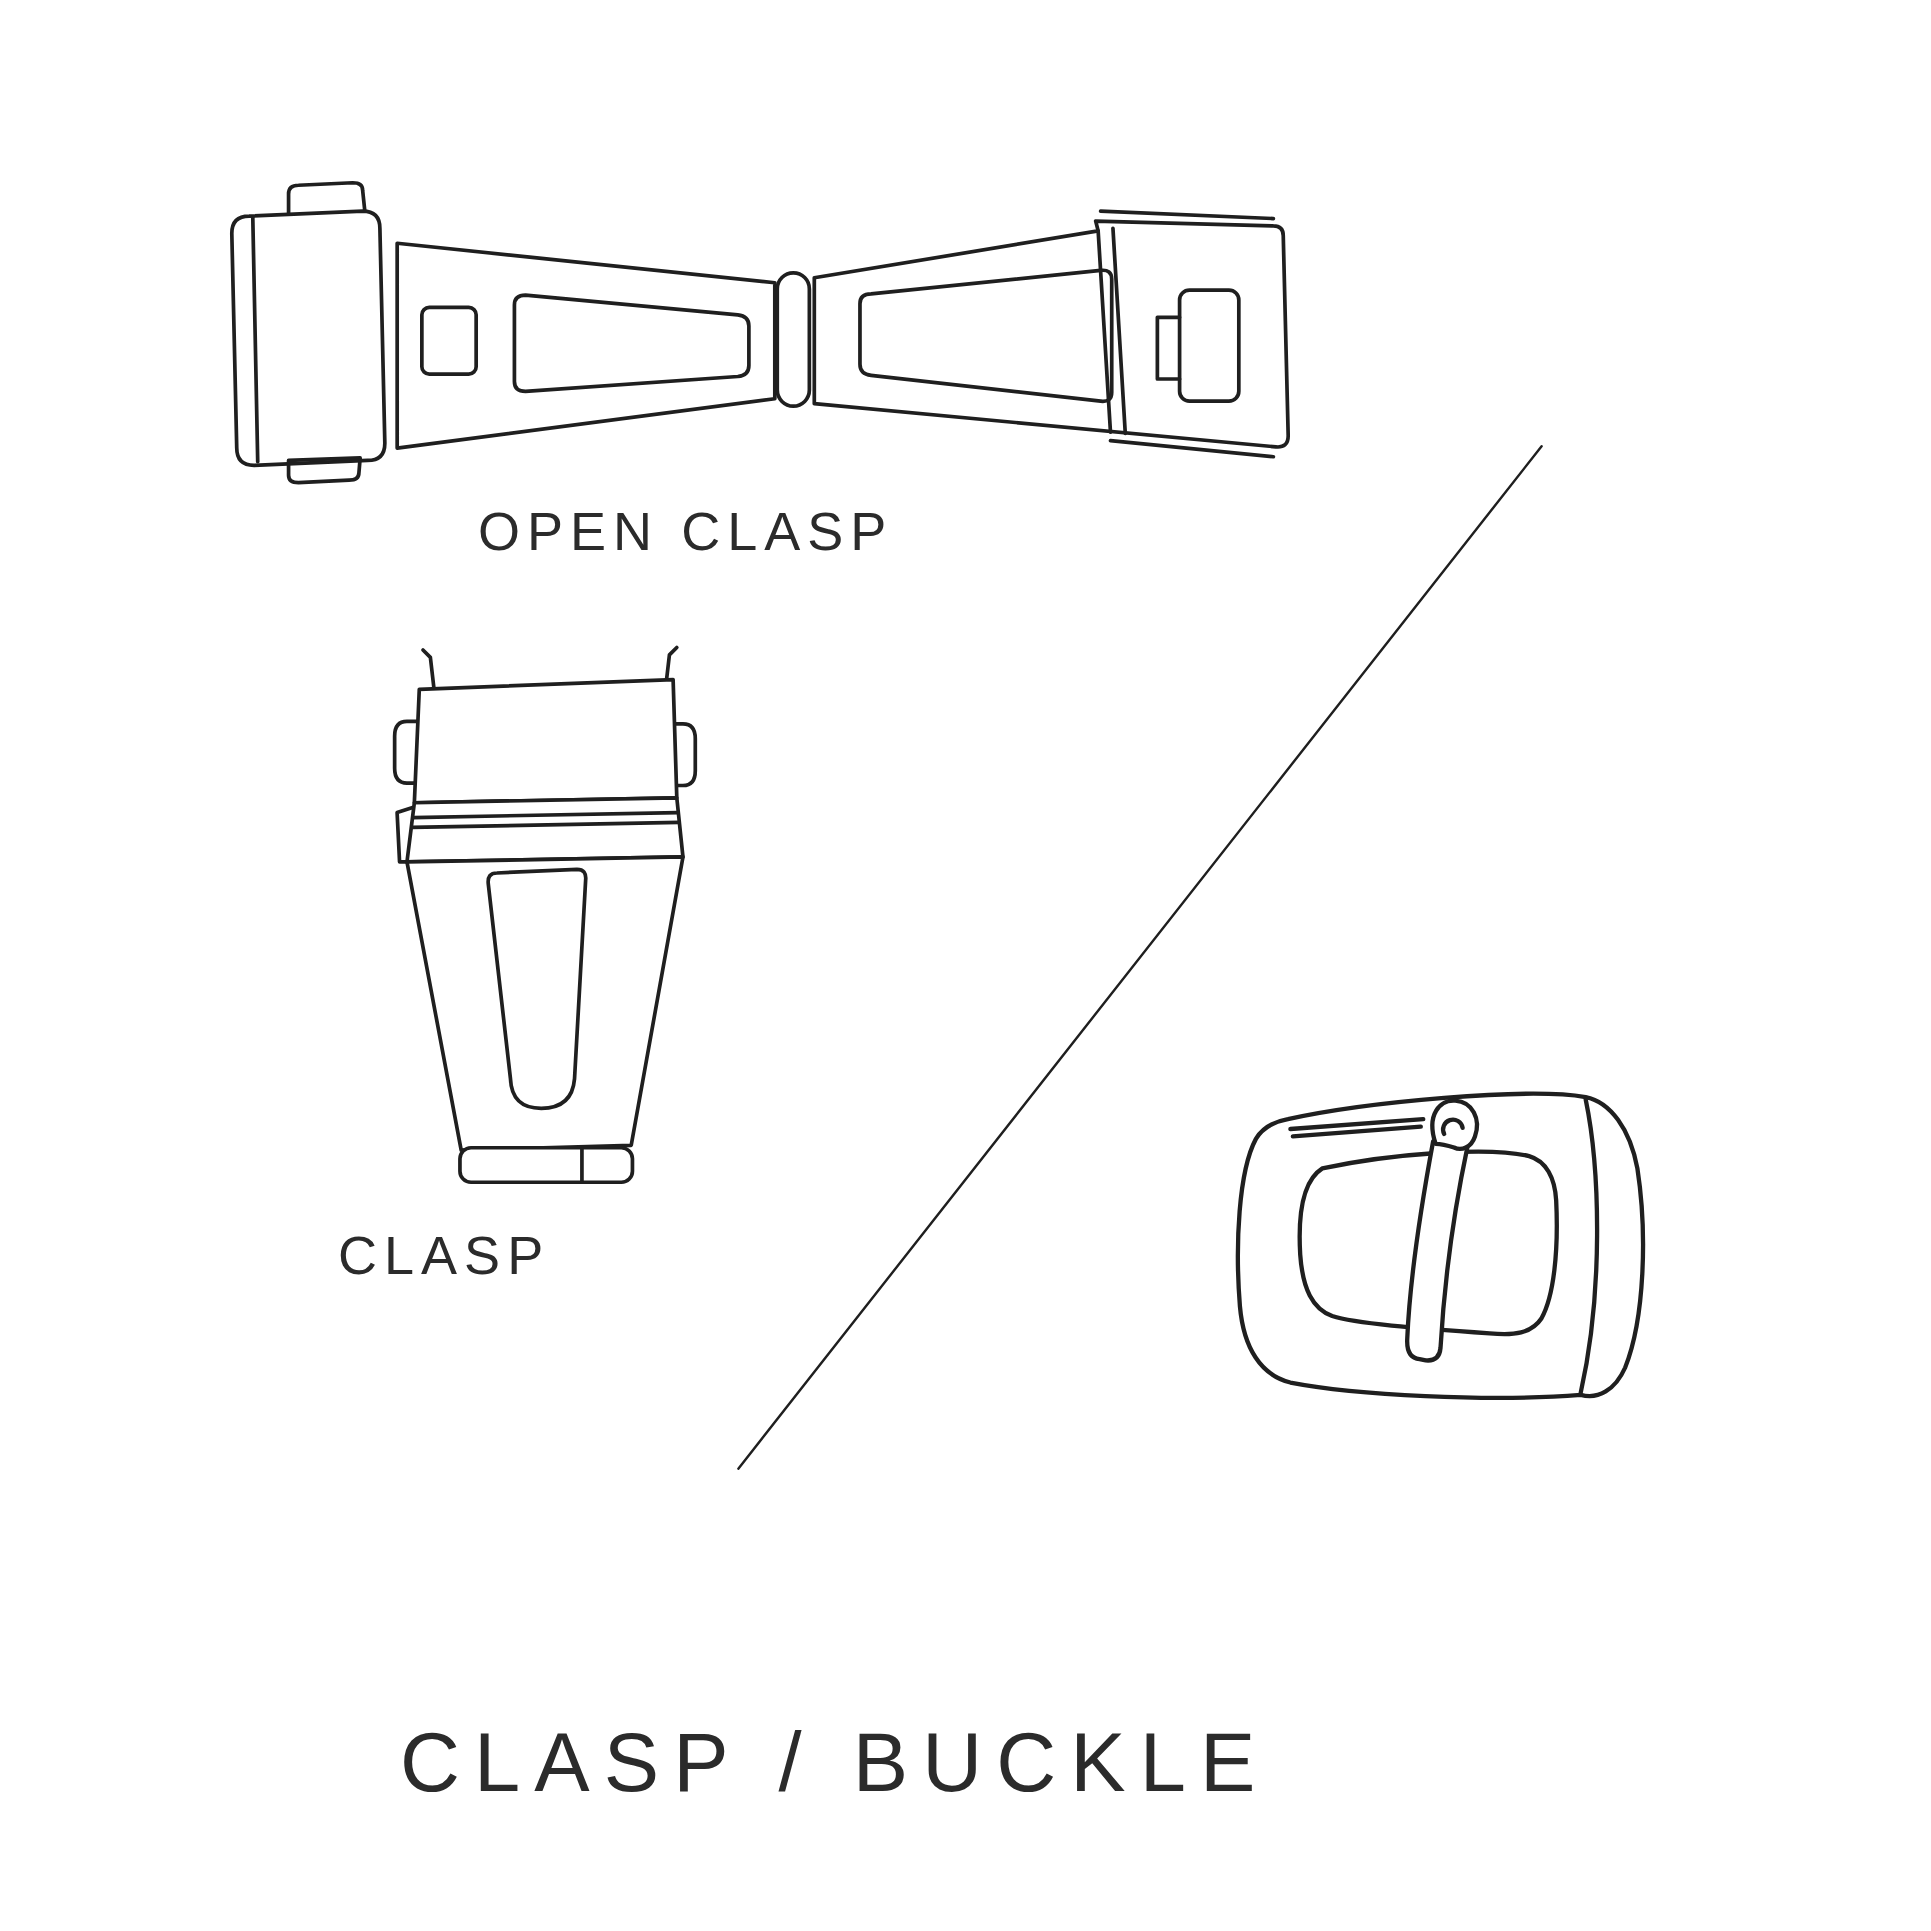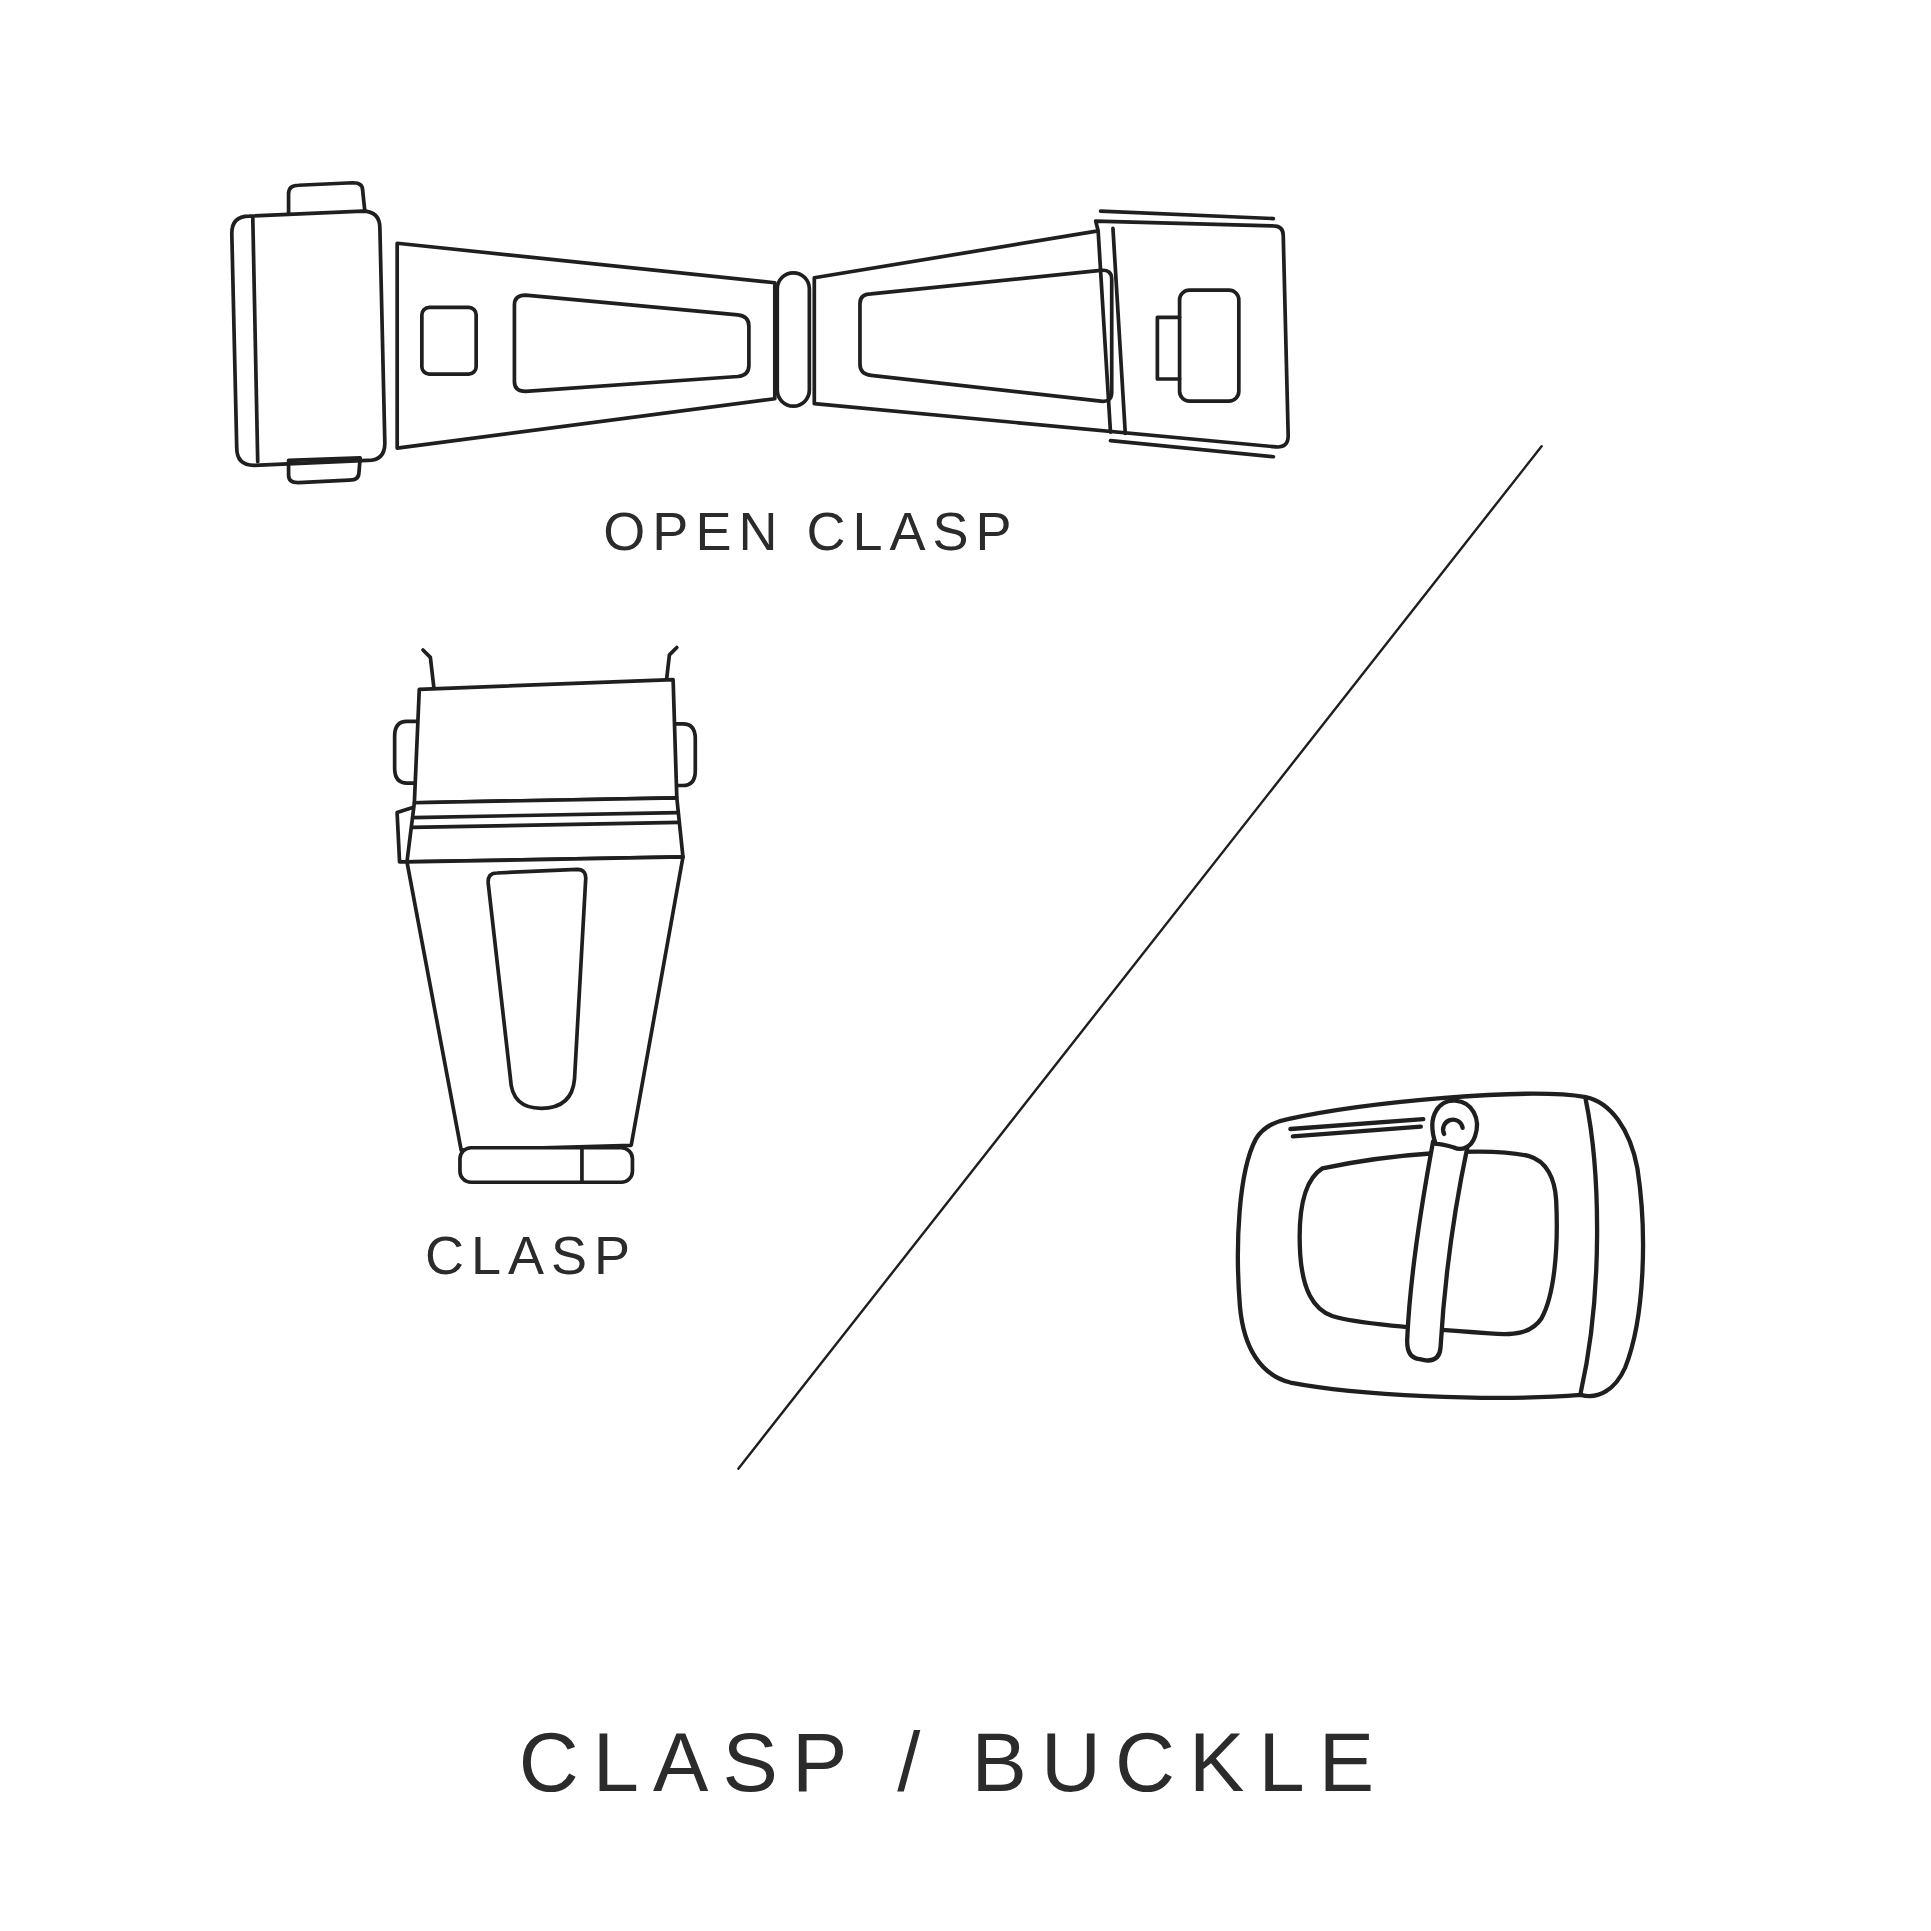--- a/index.html
+++ b/index.html
@@ -3,21 +3,21 @@
 <meta charset="utf-8">
 <style>
   html,body{margin:0;padding:0;background:#fff}
   #canvas{
     position:relative;width:1931px;height:1931px;
     background:var(--bg,#ffffff);overflow:hidden;
     font-family:"Liberation Sans",sans-serif;
   }
   .art{position:absolute}
   .label{
-    position:absolute;text-align:center;line-height:1;white-space:nowrap;
+    position:absolute;text-align:left;line-height:1;white-space:nowrap;
     color:var(--text,#2b2b2b);font-weight:400;
   }
   .label-small{font-size:54px;letter-spacing:0.13em}
   .label-title{font-size:83px;letter-spacing:0.17em;color:var(--text,#1f1f1f)}
   .ln,.ln2,.lnThin{fill:none;stroke:var(--line,#1f1f1f);stroke-linecap:round;stroke-linejoin:round}
   .ln{stroke-width:3}
   .ln2{stroke-width:3.5}
   .lnThin{stroke-width:2.5}
   .fw{fill:#ffffff}
 </style>
@@ -79,16 +79,16 @@
     <path class="ln2 fw" d="M56,38 C120,24 250,12 298,20 C318,24 334,46 340,78 C348,130 346,200 330,240 C322,258 308,266 294,262 C220,268 110,262 58,252 C34,246 20,224 17,190 C13,140 16,80 30,54 C36,44 45,40 56,38 Z"></path>
     <path class="ln2" d="M298,22 C310,80 312,180 294,260"></path>
     <path class="ln2" d="M84,78 C140,66 220,60 252,68 C266,72 273,86 274,104 C276,146 272,182 262,200 C254,212 240,214 220,212 C160,208 110,204 92,198 C76,192 68,176 66,148 C64,114 68,88 84,78 Z"></path>
     <path class="ln2" d="M58,46 L166,38"></path>
     <path class="ln2" d="M60,52 L164,44"></path>
     <path class="ln2 fw" d="M174,56 C164,110 155,170 153,216 Q152,232 163,233 L168,234 Q179,235 180,224 C183,172 191,112 202,60 Q190,52 174,56 Z"></path>
     <path class="ln2 fw" d="M176,58 C168,34 180,22 192,23 C206,24 213,38 208,52 C205,61 197,64 191,61 C185,59 180,58 176,58 Z"></path>
     <path class="ln2" d="M183,50 a8,8 0 1 1 15,-5"></path>
   </svg>
 
-  <div class="label label-title" style="left:374px;top:1721px;width:1159px">CLASP / BUCKLE</div>
+  <div class="label label-title" style="left:400px;top:1721px;width:1159px">CLASP / BUCKLE</div>
 
 </div>
 
 
 </body></html>

